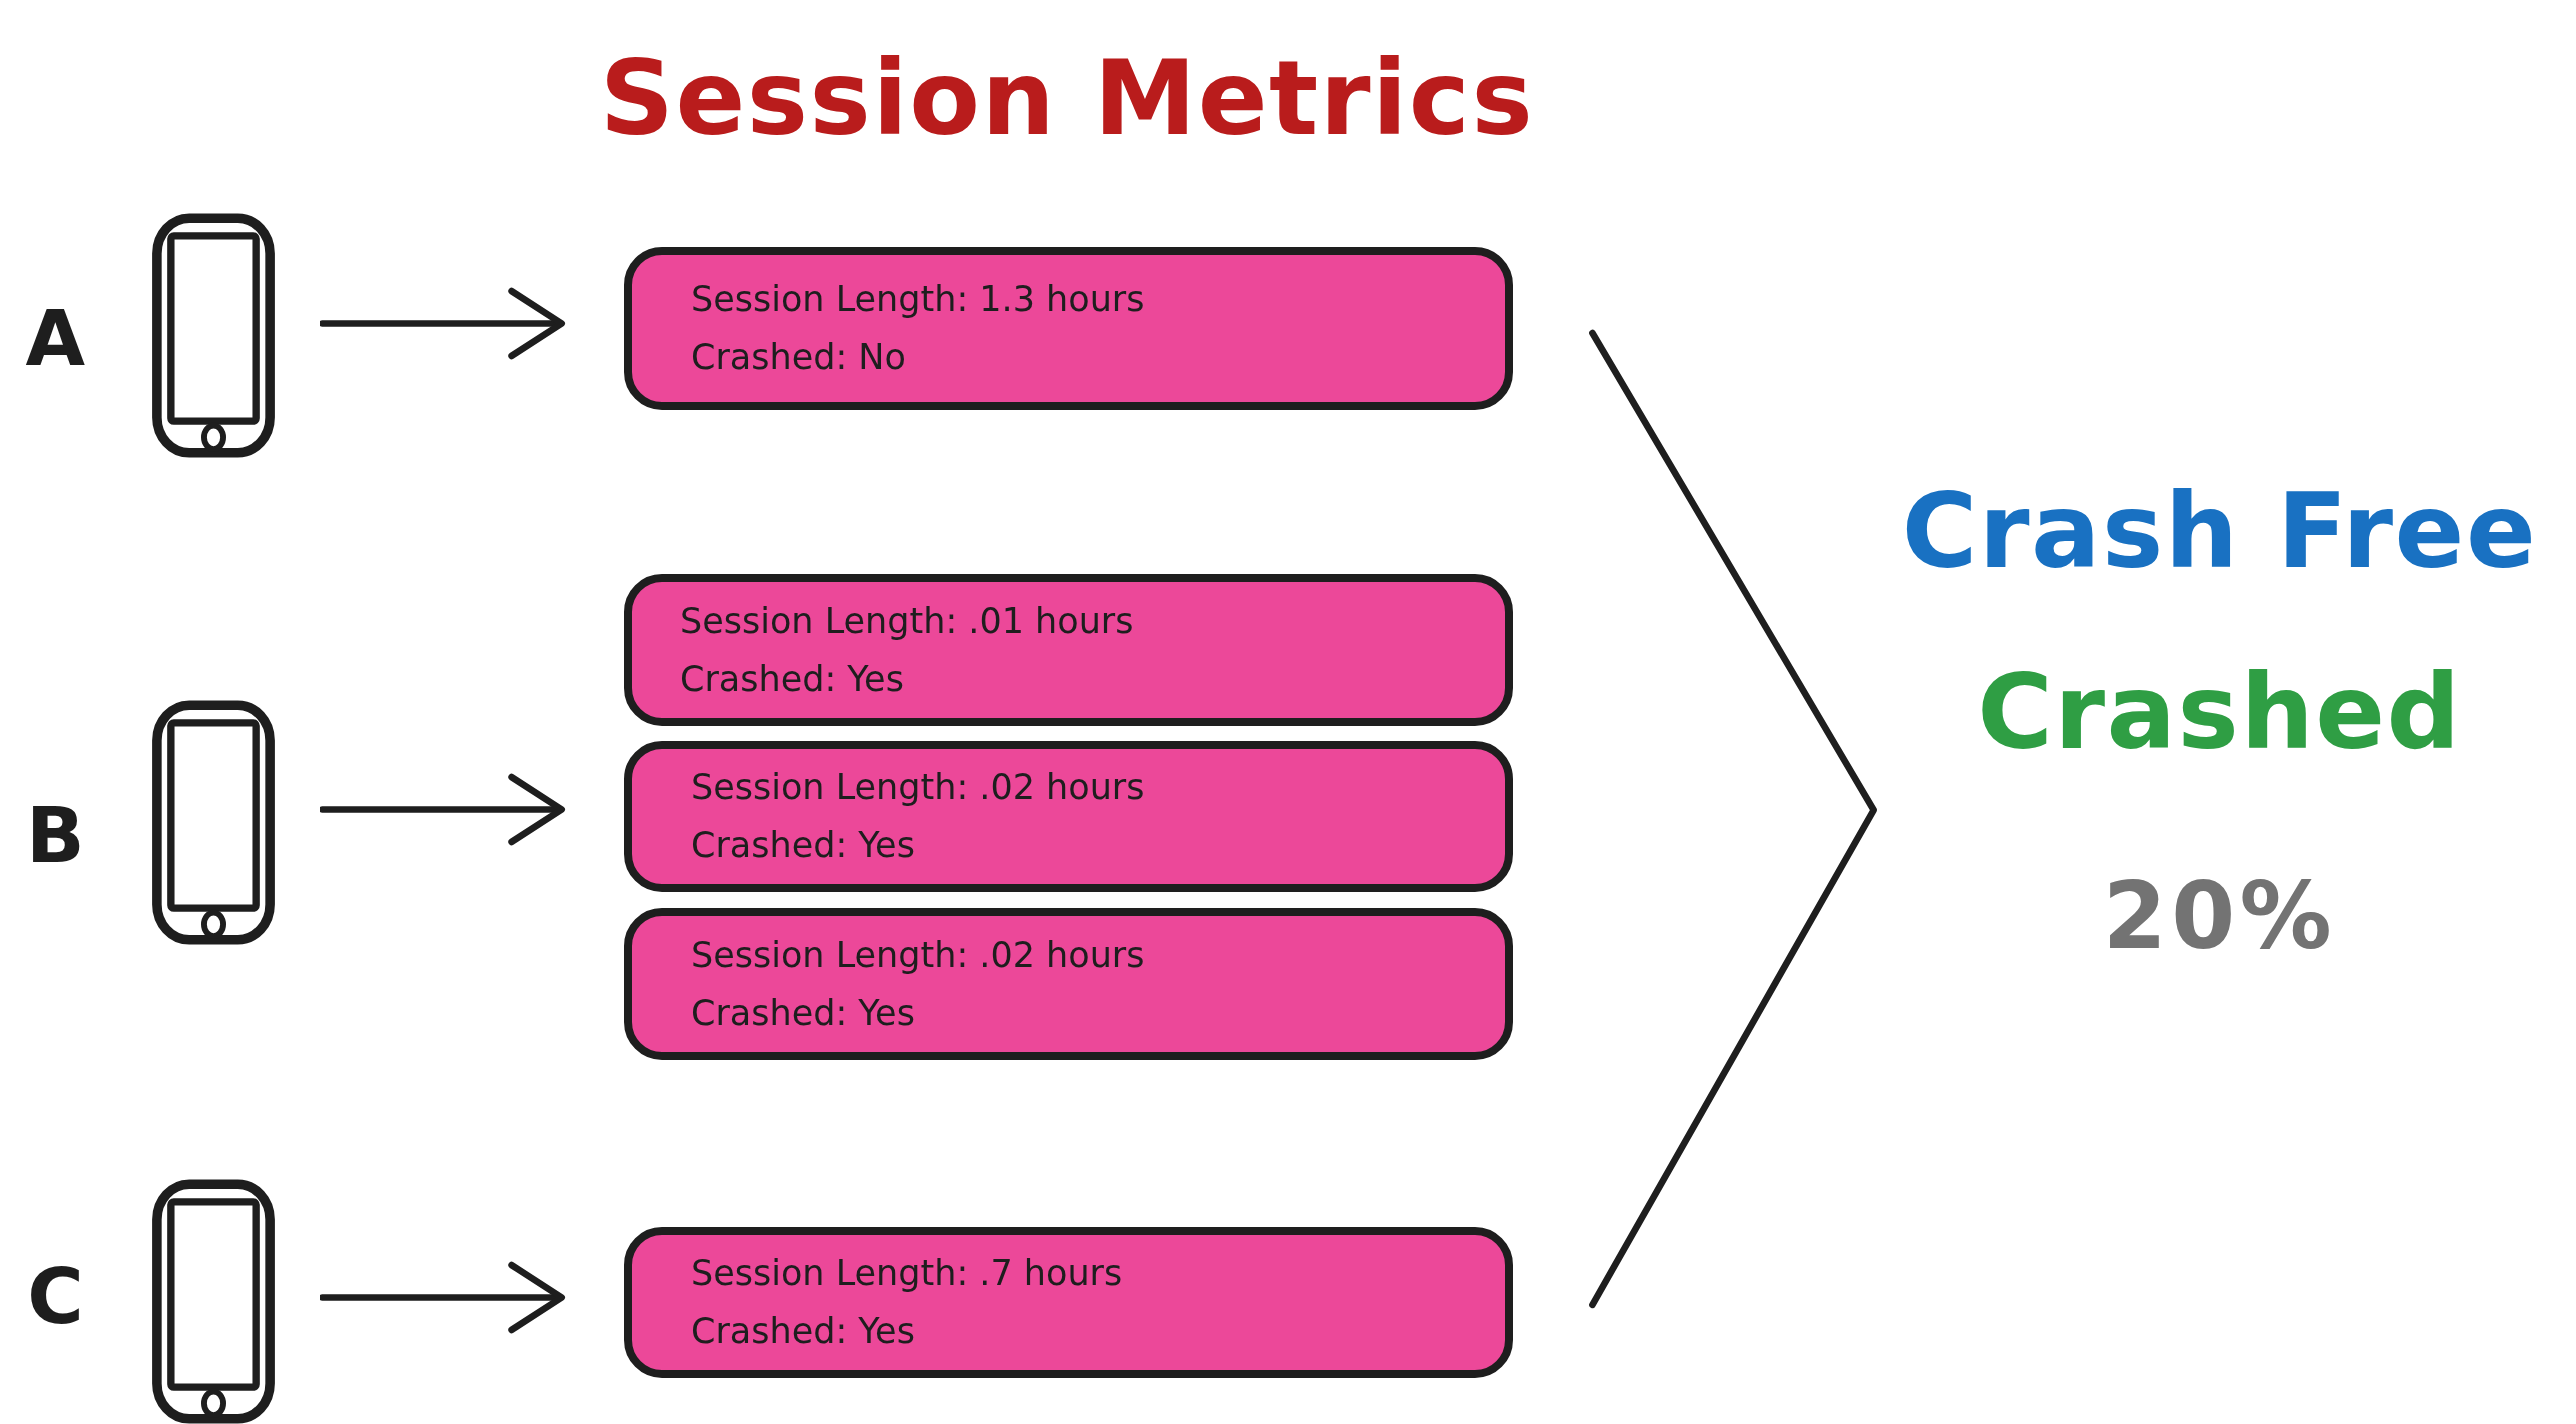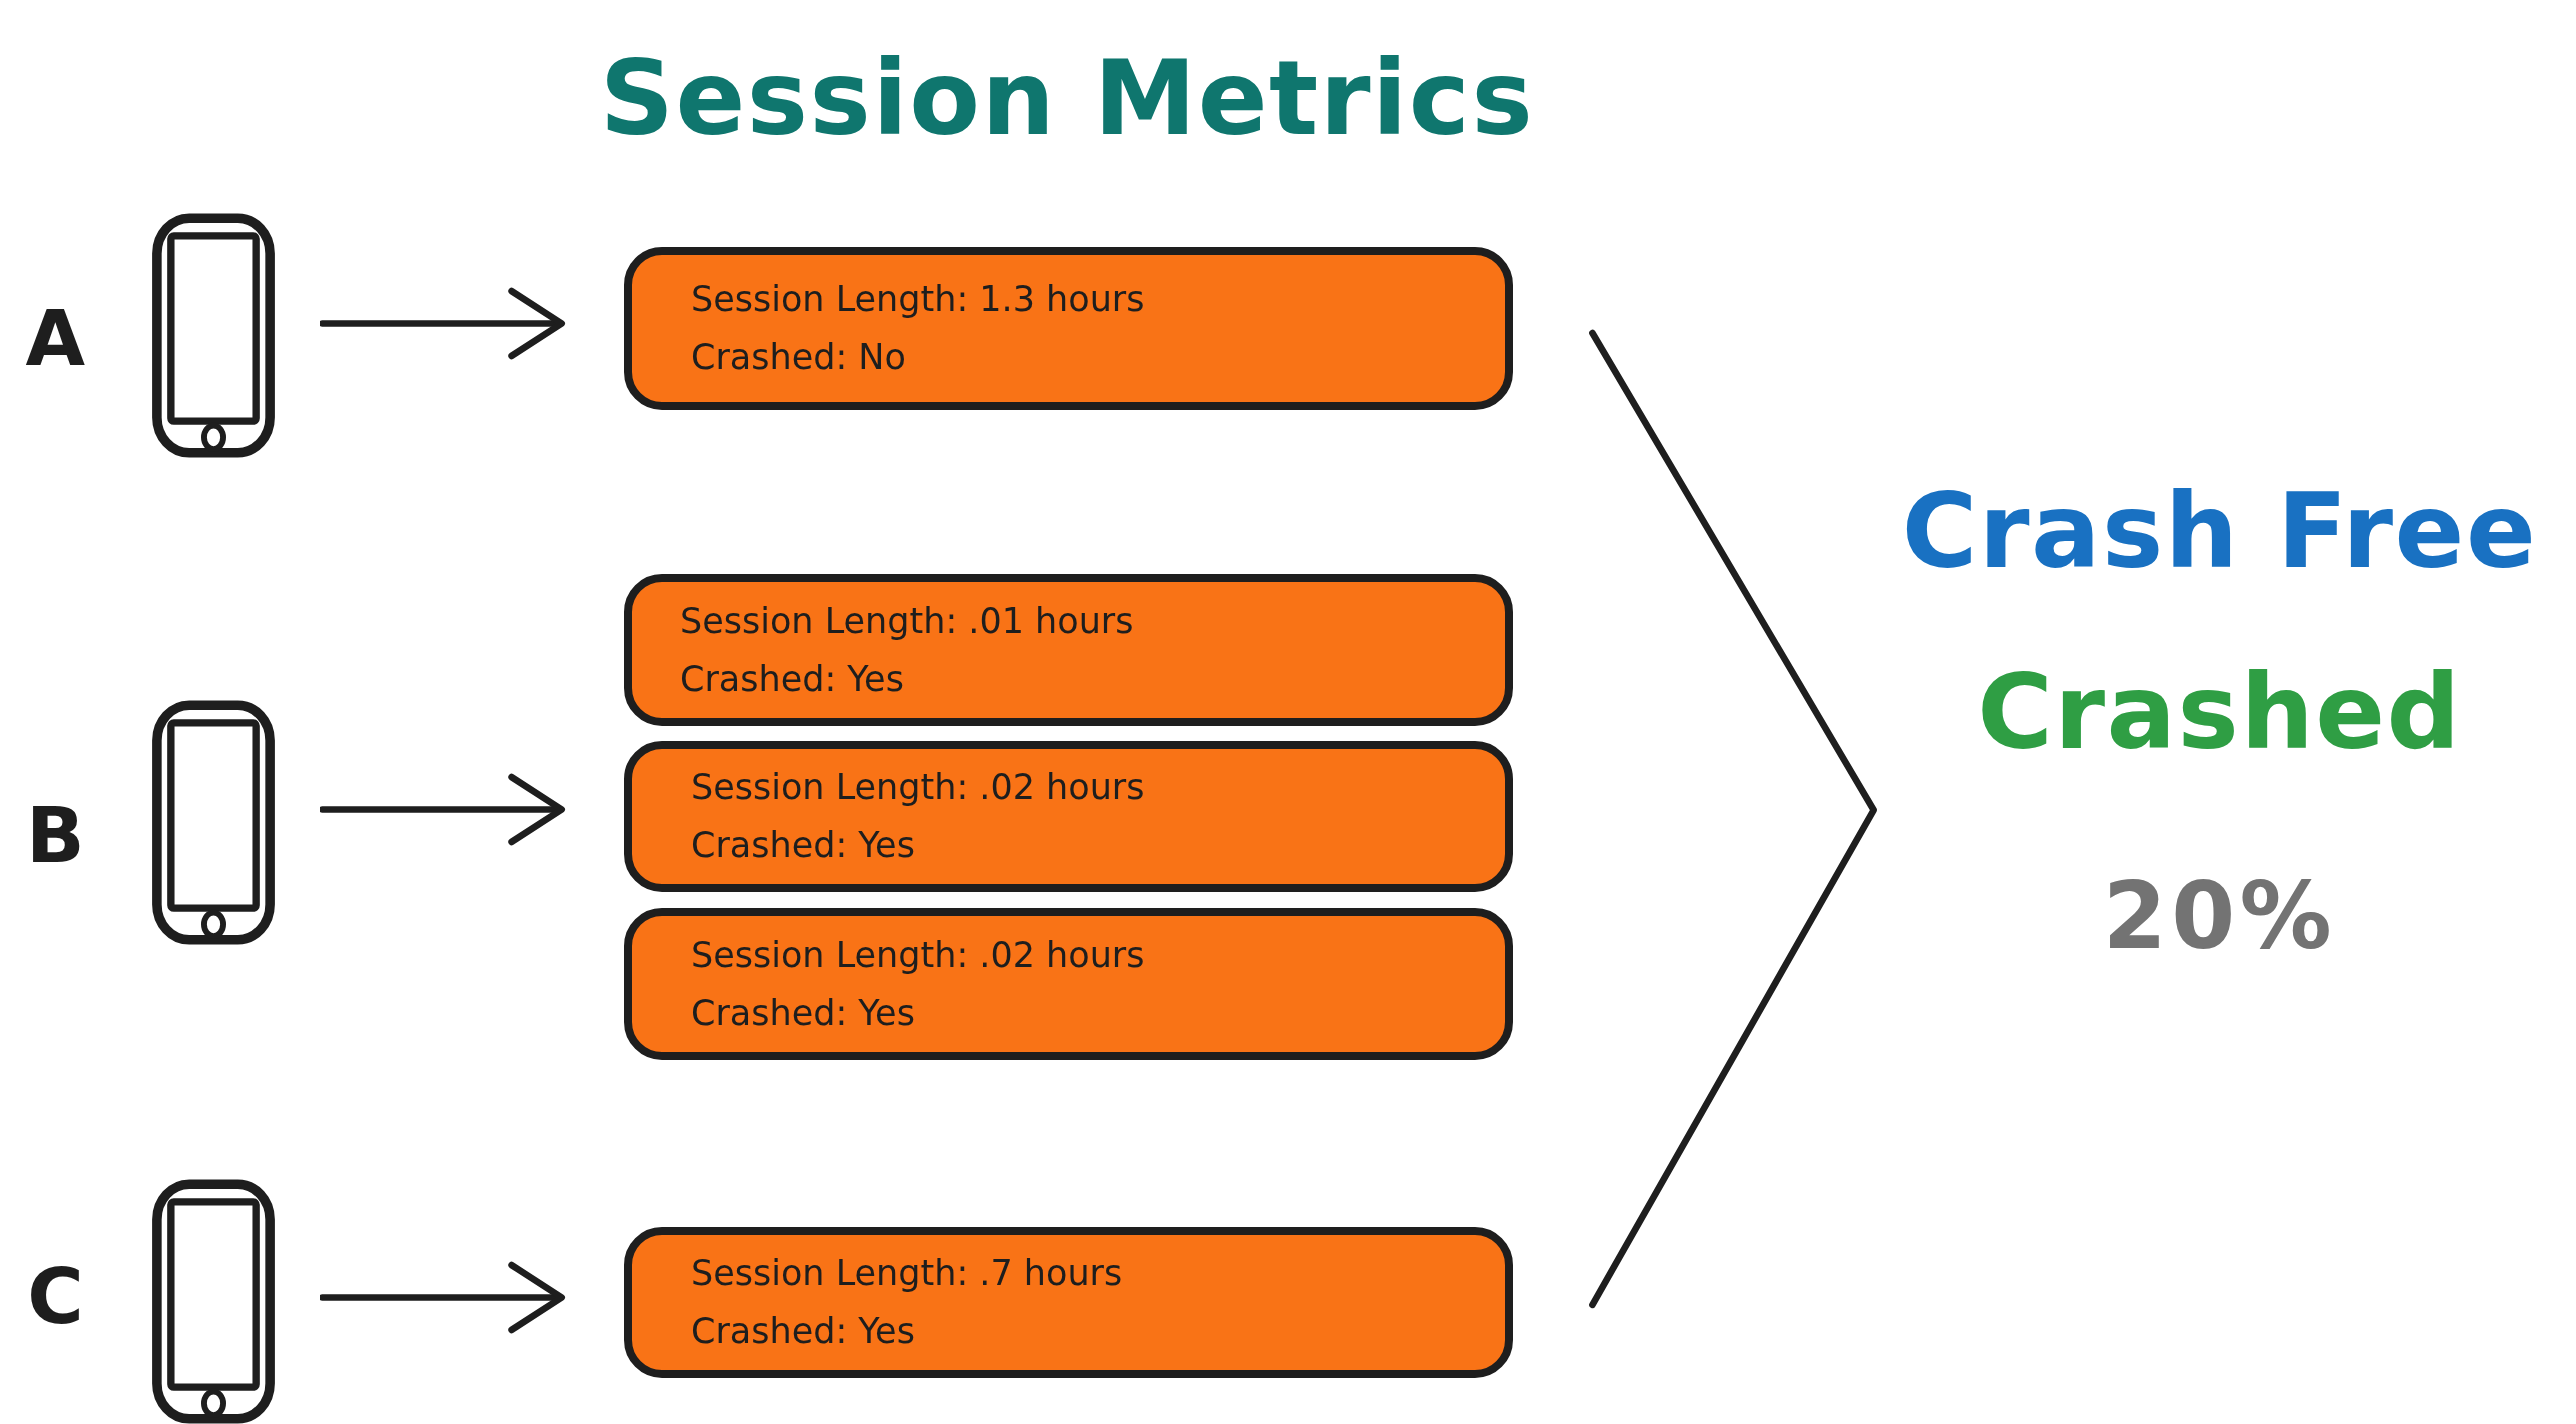--- a/index.html
+++ b/index.html
@@ -1,38 +1,38 @@
 <!DOCTYPE html>
 <html style="font-size:11.8px"><head>
 <meta charset="utf-8">
 <style>
   html,body{margin:0;padding:0;background:#ffffff;}
   body{font-family:"DejaVu Sans","Liberation Sans",sans-serif;color:#1e1e1e;}
   .canvas{position:relative;width:2576px;height:1425px;background:#ffffff;overflow:hidden;}
   .abs{position:absolute;}
 
   .title{left:515px;top:38px;width:1104px;text-align:center;
-         font-size:103px;font-weight:bold;color:#0f766e;letter-spacing:1.5px;}
+         font-size:103px;font-weight:bold;color:#b91c1c;letter-spacing:1.5px;}
 
   .device-letter{width:96px;text-align:center;font-size:77px;font-weight:bold;color:#1e1e1e;}
   #letter-a{left:7.4px;top:294px;}
   #letter-b{left:7.4px;top:791px;}
   #letter-c{left:7.4px;top:1252px;}
 
   .phone{width:125px;height:247px;}
   #phone-a{left:151px;top:212px;}
   #phone-b{left:151px;top:699px;}
   #phone-c{left:151px;top:1178px;}
 
   .arrow{width:247px;height:81px;}
   #arrow-a{left:320px;top:283px;}
   #arrow-b{left:320px;top:769px;}
   #arrow-c{left:320px;top:1257px;}
 
-  .sbox{left:624px;width:889px;box-sizing:border-box;background:#f97316;
+  .sbox{left:624px;width:889px;box-sizing:border-box;background:#ec4899;
         border:8px solid #1e1e1e;border-radius:38px;
         display:flex;flex-direction:column;justify-content:center;
         padding-left:59px;padding-right:22px;gap:17.7px;font-size:35px;}
   .sbox .line{line-height:1.15;white-space:nowrap;}
   #box-a {top:247px;height:163px;}
   #box-b1{top:574px;height:152px;padding-left:48px;}
   #box-b2{top:741px;height:151px;}
   #box-b3{top:908px;height:152px;}
   #box-c {top:1227px;height:151px;}
 

